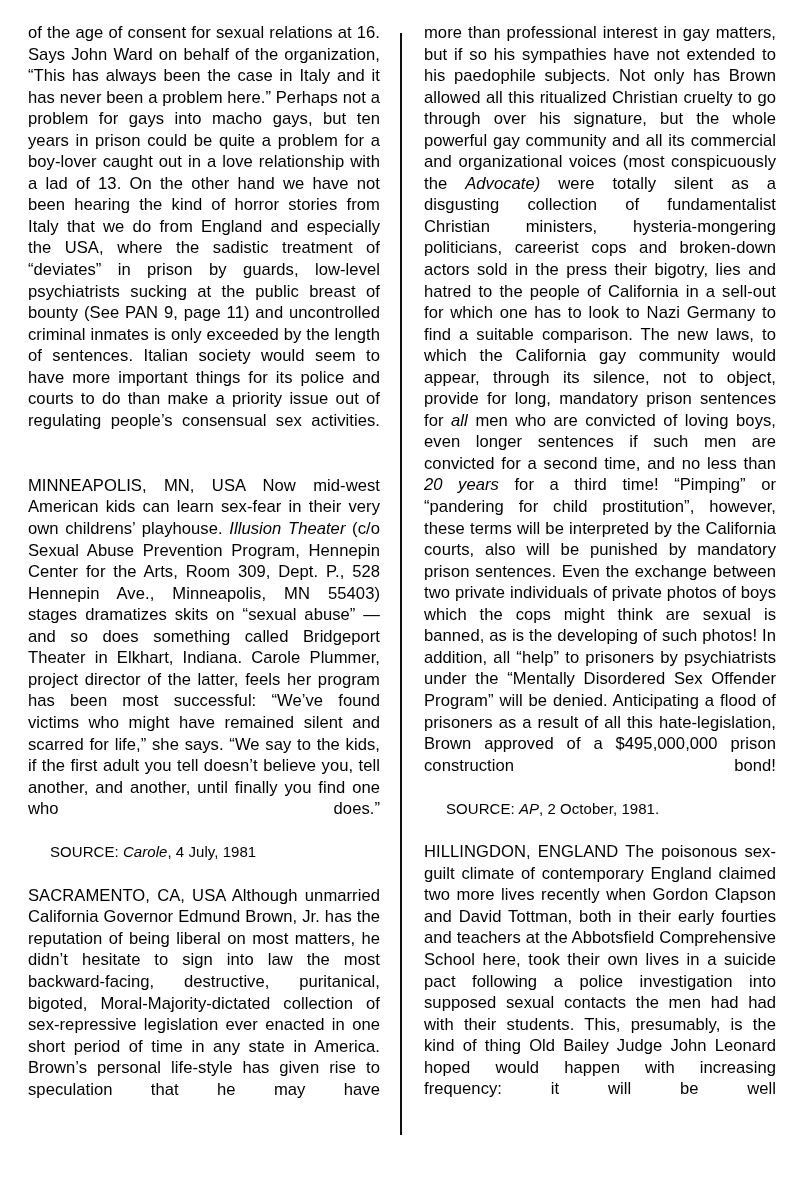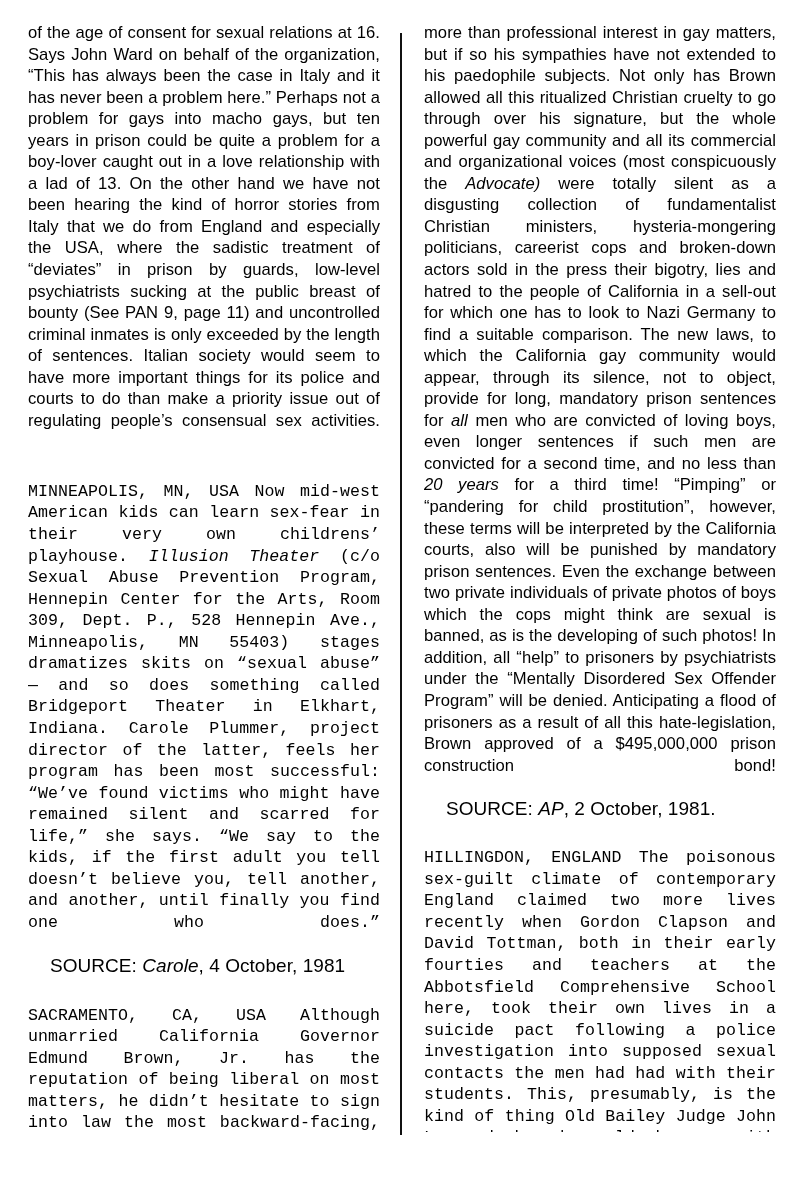--- a/index.html
+++ b/index.html
@@ -54,25 +54,25 @@
     margin: 0;
     font-size: 16.6px;
     line-height: 21.55px;
     text-align: justify;
     text-justify: inter-word;
     letter-spacing: 0.05px;
     word-spacing: 0.1px;
     -webkit-hyphens: none;
     hyphens: none;
   }
-  p.para.gap-before { margin-top: 28px; font-family: Liberation Mono, monospace; }
+  p.para.gap-before { margin-top: 22px; }
 
   p.source {
     margin: 0;
-    font-size: 19px;
+    font-size: 15px;
     line-height: 21.55px;
     text-align: left;
     text-indent: 22px;
     letter-spacing: 0.05px;
   }
 
   
   p.para::after {
     content: "";
     display: inline-block;
@@ -98,21 +98,21 @@
 
 <div class="page">
 
   <div class="divider"></div>
 
   <div class="columns">
 
     <div class="col col-left">
       <p class="para"><span>of the age of consent for sexual relations at 16. Says John Ward on behalf of the organization, “This has always been the case in Italy and it has never been a problem here.” Perhaps not a problem for gays into macho gays, but ten years in prison could be quite a problem for a boy-lover caught out in a love relationship with a lad of 13. On the other hand we have not been hearing the kind of horror stories from Italy that we do from England and especially the USA, where the sadistic treatment of “deviates” in prison by guards, low-level psychiatrists sucking at the public breast of bounty (See PAN 9, page 11) and uncontrolled criminal inmates is only exceeded by the length of sentences. Italian society would seem to have more important things for its police and courts to do than make a priority issue out of regulating people’s consensual sex activities.</span></p>
       <p class="para gap-before"><span>MINNEAPOLIS, MN, USA Now mid-west American kids can learn sex-fear in their very own childrens’ playhouse. </span><span class="ital">Illusion Theater</span><span> (c/o Sexual Abuse Prevention Program, Hennepin Center for the Arts, Room 309, Dept. P., 528 Hennepin Ave., Minneapolis, MN 55403) stages dramatizes skits on “sexual abuse” — and so does something called Bridgeport Theater in Elkhart, Indiana. Carole Plummer, project director of the latter, feels her program has been most successful: “We’ve found victims who might have remained silent and scarred for life,” she says. “We say to the kids, if the first adult you tell doesn’t believe you, tell another, and another, until finally you find one who does.”</span></p>
-      <p class="source"><span>SOURCE: </span><span class="ital">Carole</span><span>, 4 October, 1981</span></p>
+      <p class="source"><span>SOURCE: </span><span class="ital">Carole</span><span>, 4 July, 1981</span></p>
       <p class="para gap-before"><span>SACRAMENTO, CA, USA Although unmarried California Governor Edmund Brown, Jr. has the reputation of being liberal on most matters, he didn’t hesitate to sign into law the most backward-facing, destructive, puritanical, bigoted, Moral-Majority-dictated collection of sex-repressive legislation ever enacted in one short period of time in any state in America. Brown’s personal life-style has given rise to speculation that he may have</span></p>
     </div>
 
     <div class="col col-right">
       <p class="para"><span>more than professional interest in gay matters, but if so his sympathies have not extended to his paedophile subjects. Not only has Brown allowed all this ritualized Christian cruelty to go through over his signature, but the whole powerful gay community and all its commercial and organizational voices (most conspicuously the </span><span class="ital">Advocate)</span><span> were totally silent as a disgusting collection of fundamentalist Christian ministers, hysteria-mongering politicians, careerist cops and broken-down actors sold in the press their bigotry, lies and hatred to the people of California in a sell-out for which one has to look to Nazi Germany to find a suitable comparison. The new laws, to which the California gay community would appear, through its silence, not to object, provide for long, mandatory prison sentences for </span><span class="ital">all</span><span> men who are convicted of loving boys, even longer sentences if such men are convicted for a second time, and no less than </span><span class="ital">20 years</span><span> for a third time! “Pimping” or “pandering for child prostitution”, however, these terms will be interpreted by the California courts, also will be punished by mandatory prison sentences. Even the exchange between two private individuals of private photos of boys which the cops might think are sexual is banned, as is the developing of such photos! In addition, all “help” to prisoners by psychiatrists under the “Mentally Disordered Sex Offender Program” will be denied. Anticipating a flood of prisoners as a result of all this hate-legislation, Brown approved of a $495,000,000 prison construction bond!</span></p>
       <p class="source"><span>SOURCE: </span><span class="ital">AP</span><span>, 2 October, 1981.</span></p>
       <p class="para gap-before"><span>HILLINGDON, ENGLAND The poisonous sex-guilt climate of contemporary England claimed two more lives recently when Gordon Clapson and David Tottman, both in their early fourties and teachers at the Abbotsfield Comprehensive School here, took their own lives in a suicide pact following a police investigation into supposed sexual contacts the men had had with their students. This, presumably, is the kind of thing Old Bailey Judge John Leonard hoped would happen with increasing frequency: it will be well</span></p>
     </div>
 
   </div>

